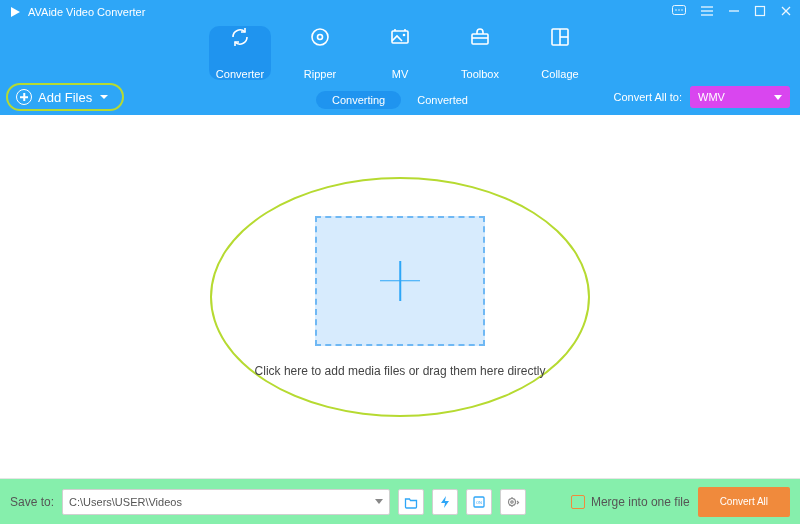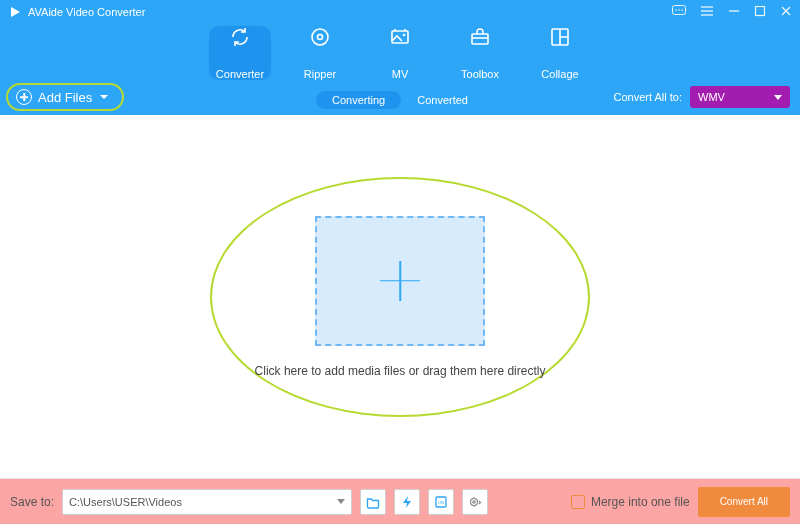--- a/index.html
+++ b/index.html
@@ -30,38 +30,38 @@
   .add-files .plus-circle::after  { top:3px; bottom:3px; left:50%; width:1.5px; transform:translateX(-50%); }
   .add-files .label { font-size: 13px; color:#fff; }
   .add-files .caret { width:0; height:0; border-left:4px solid transparent; border-right:4px solid transparent; border-top:4px solid #fff; margin-left:2px; }
 
   .seg-wrap { position:absolute; left:50%; transform:translateX(-50%); bottom:6px; display:flex; align-items:center; gap:0; }
   .seg { height:18px; padding:0 16px; font-size:11px; display:flex; align-items:center; color:#fff; border-radius:9px; cursor:pointer; }
   .seg.active { background:#1f94ef; }
 
   .convert-all-to { margin-left:auto; display:flex; align-items:center; gap:8px; }
   .convert-all-to .lbl { font-size:11px; color:#fff; }
-  .format-select { height:22px; min-width:100px; background:#a21caf; color:#fff; border:none; border-radius:3px; padding:0 8px; display:flex; align-items:center; justify-content:space-between; cursor:pointer; }
+  .format-select { height:22px; min-width:100px; background:#d946ef; color:#fff; border:none; border-radius:3px; padding:0 8px; display:flex; align-items:center; justify-content:space-between; cursor:pointer; }
   .format-select .val { font-size:11px; }
   .format-select .caret { width:0; height:0; border-left:4px solid transparent; border-right:4px solid transparent; border-top:5px solid #fff; }
 
   
   .main { flex:1; position:relative; background:#fff; }
   .ellipse { position:absolute; left:50%; top:50%; width:380px; height:240px; transform:translate(-50%,-50%); border:2px solid #b6da31; border-radius:50%; display:flex; flex-direction:column; align-items:center; justify-content:center; gap:18px; cursor:pointer; }
   .drop-rect { width:170px; height:130px; background:#d7ebfd; border:2px dashed #6fb8f4; display:flex; align-items:center; justify-content:center; }
   .drop-rect .plus { position:relative; width:40px; height:40px; }
   .drop-rect .plus::before, .drop-rect .plus::after { content:""; position:absolute; background:#2ea6f7; }
   .drop-rect .plus::before { left:0; right:0; top:50%; height:1.5px; transform:translateY(-50%); }
   .drop-rect .plus::after  { top:0; bottom:0; left:50%; width:1.5px; transform:translateX(-50%); }
   .drop-hint { font-size:12px; color:#444; text-align:center; }
 
   
-  .footer { height:46px; border-top:1px solid #e5e5e5; background:#fca5a5; display:flex; align-items:center; padding:0 10px; gap:8px; }
+  .footer { height:46px; border-top:1px solid #e5e5e5; background:#86efac; display:flex; align-items:center; padding:0 10px; gap:8px; }
   .save-to-lbl { font-size:12px; color:#555; }
-  .path-combo { height:26px; width:290px; border:1px solid #d0d0d0; background:#fff; display:flex; align-items:center; padding:0 6px; font-size:11px; color:#555; border-radius:2px; cursor:pointer; }
+  .path-combo { height:26px; width:328px; border:1px solid #d0d0d0; background:#fff; display:flex; align-items:center; padding:0 6px; font-size:11px; color:#555; border-radius:2px; cursor:pointer; }
   .path-combo .caret { margin-left:auto; width:0; height:0; border-left:4px solid transparent; border-right:4px solid transparent; border-top:5px solid #888; }
   .icon-btn { width:26px; height:26px; border:1px solid #d0d0d0; background:#fff; border-radius:2px; display:flex; align-items:center; justify-content:center; cursor:pointer; }
   .icon-btn svg { display:block; }
   .spacer { flex:1; }
   .merge { display:flex; align-items:center; gap:6px; font-size:12px; color:#555; cursor:pointer; }
   .merge .checkbox { width:14px; height:14px; border:1.5px solid #f08a3c; border-radius:2px; }
   .convert-all { height:30px; padding:0 22px; background:#f08a3c; color:#fff; border:none; font-size:10px; border-radius:2px; cursor:pointer; display:flex; align-items:center; }
 </style>
 </head>
 <body>

